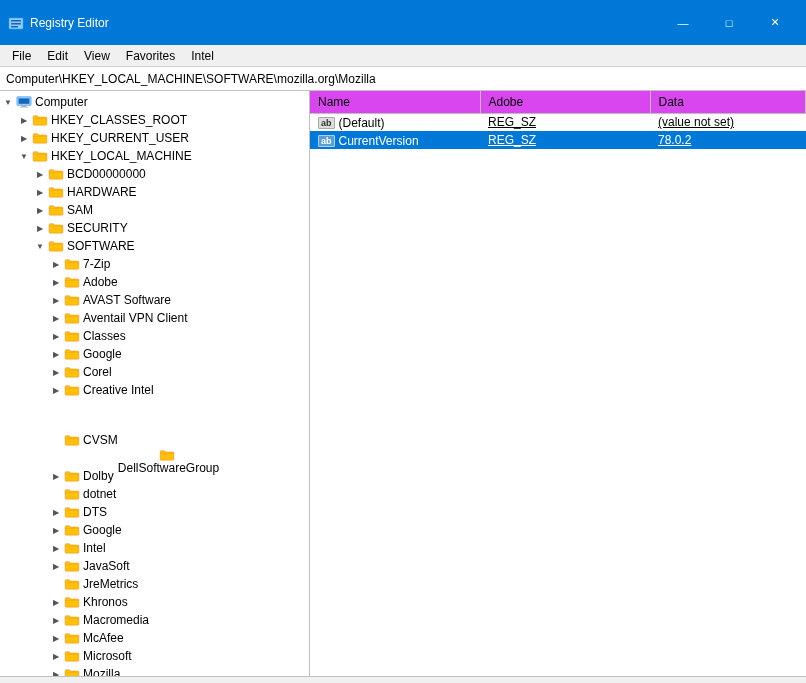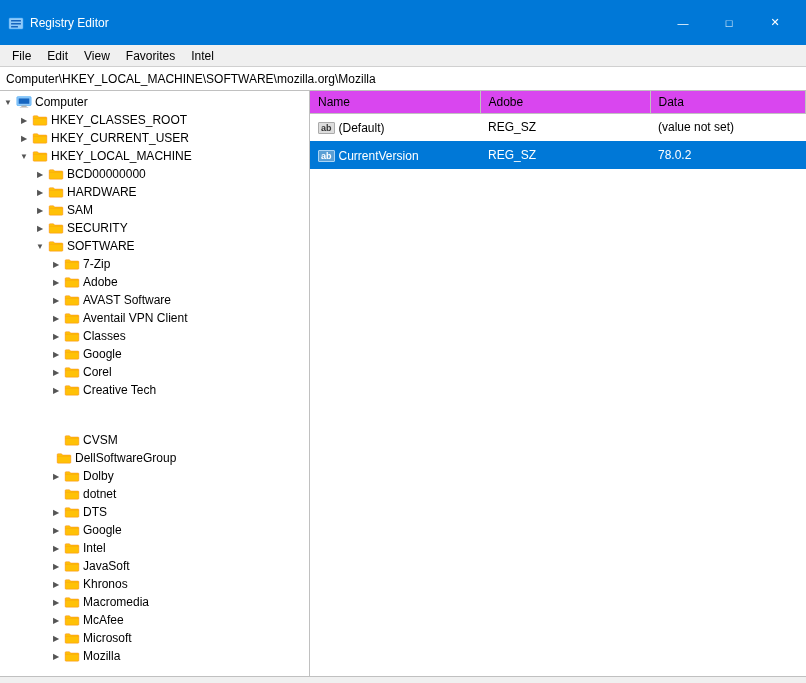--- a/index.html
+++ b/index.html
@@ -186,21 +186,22 @@
     }
     .detail-table th {
       text-align: left;
       padding: 2px 8px;
       font-weight: normal;
       font-size: 12px;
       border-right: 1px solid #c0c0c0;
       height: 22px;
     }
     .detail-table tbody tr {
-      height: 28px;
+      height: 18px;
+      text-decoration: underline;
     }
     .detail-table tbody tr.selected { background: #0078d7; color: white; }
     .detail-table td {
       padding: 1px 8px;
       font-size: 12px;
     }
 
     .reg-name-icon {
       display: inline-flex;
       align-items: center;
@@ -421,33 +422,33 @@
         <span class="tree-label">Corel</span>
       </div>
       <div class="tree-item" style="padding-left: 48px;">
         <span class="tree-chevron" style="font-size: 8px;">▶</span>
         <span class="tree-folder-icon">
           <svg class="folder-svg" viewBox="0 0 18 14" fill="none" xmlns="http://www.w3.org/2000/svg">
     <path d="M1 3 Q1 2 2 2 L6 2 L7.5 3.5 L16 3.5 Q17 3.5 17 4.5 L17 12 Q17 13 16 13 L2 13 Q1 13 1 12 Z" fill="#FFC107" stroke="#F57F17" stroke-width="0.5"></path>
     <path d="M1 5 L17 5" stroke="#F57F17" stroke-width="0.3"></path>
   </svg>
         </span>
-        <span class="tree-label">Creative Tech</span>
+        <span class="tree-label">Creative Intel</span>
       </div>
       <div class="tree-item" style="padding-left: 48px; margin-top: 32px;">
         <span class="tree-chevron"></span>
         <span class="tree-folder-icon">
           <svg class="folder-svg" viewBox="0 0 18 14" fill="none" xmlns="http://www.w3.org/2000/svg">
     <path d="M1 3 Q1 2 2 2 L6 2 L7.5 3.5 L16 3.5 Q17 3.5 17 4.5 L17 12 Q17 13 16 13 L2 13 Q1 13 1 12 Z" fill="#FFC107" stroke="#F57F17" stroke-width="0.5"></path>
     <path d="M1 5 L17 5" stroke="#F57F17" stroke-width="0.3"></path>
   </svg>
         </span>
         <span class="tree-label">CVSM</span>
       </div>
-      <div class="tree-item" style="padding-left: 40px;">
+      <div class="tree-item" style="padding-left: 32px; flex-direction: column;">
         <span class="tree-chevron"></span>
         <span class="tree-folder-icon">
           <svg class="folder-svg" viewBox="0 0 18 14" fill="none" xmlns="http://www.w3.org/2000/svg">
     <path d="M1 3 Q1 2 2 2 L6 2 L7.5 3.5 L16 3.5 Q17 3.5 17 4.5 L17 12 Q17 13 16 13 L2 13 Q1 13 1 12 Z" fill="#FFC107" stroke="#F57F17" stroke-width="0.5"></path>
     <path d="M1 5 L17 5" stroke="#F57F17" stroke-width="0.3"></path>
   </svg>
         </span>
         <span class="tree-label">DellSoftwareGroup</span>
       </div>
       <div class="tree-item" style="padding-left: 48px;">
@@ -502,20 +503,30 @@
       </div>
       <div class="tree-item" style="padding-left: 48px;">
         <span class="tree-chevron" style="font-size: 8px;">▶</span>
         <span class="tree-folder-icon">
           <svg class="folder-svg" viewBox="0 0 18 14" fill="none" xmlns="http://www.w3.org/2000/svg">
     <path d="M1 3 Q1 2 2 2 L6 2 L7.5 3.5 L16 3.5 Q17 3.5 17 4.5 L17 12 Q17 13 16 13 L2 13 Q1 13 1 12 Z" fill="#FFC107" stroke="#F57F17" stroke-width="0.5"></path>
     <path d="M1 5 L17 5" stroke="#F57F17" stroke-width="0.3"></path>
   </svg>
         </span>
         <span class="tree-label">JavaSoft</span>
+      </div>
+      <div class="tree-item" style="padding-left: 48px;">
+        <span class="tree-chevron"></span>
+        <span class="tree-folder-icon">
+          <svg class="folder-svg" viewBox="0 0 18 14" fill="none" xmlns="http://www.w3.org/2000/svg">
+    <path d="M1 3 Q1 2 2 2 L6 2 L7.5 3.5 L16 3.5 Q17 3.5 17 4.5 L17 12 Q17 13 16 13 L2 13 Q1 13 1 12 Z" fill="#FFC107" stroke="#F57F17" stroke-width="0.5"></path>
+    <path d="M1 5 L17 5" stroke="#F57F17" stroke-width="0.3"></path>
+  </svg>
+        </span>
+        <span class="tree-label">JreMetrics</span>
       </div>
       <div class="tree-item" style="padding-left: 48px;">
         <span class="tree-chevron" style="font-size: 8px;">▶</span>
         <span class="tree-folder-icon">
           <svg class="folder-svg" viewBox="0 0 18 14" fill="none" xmlns="http://www.w3.org/2000/svg">
     <path d="M1 3 Q1 2 2 2 L6 2 L7.5 3.5 L16 3.5 Q17 3.5 17 4.5 L17 12 Q17 13 16 13 L2 13 Q1 13 1 12 Z" fill="#FFC107" stroke="#F57F17" stroke-width="0.5"></path>
     <path d="M1 5 L17 5" stroke="#F57F17" stroke-width="0.3"></path>
   </svg>
         </span>
         <span class="tree-label">Khronos</span>

